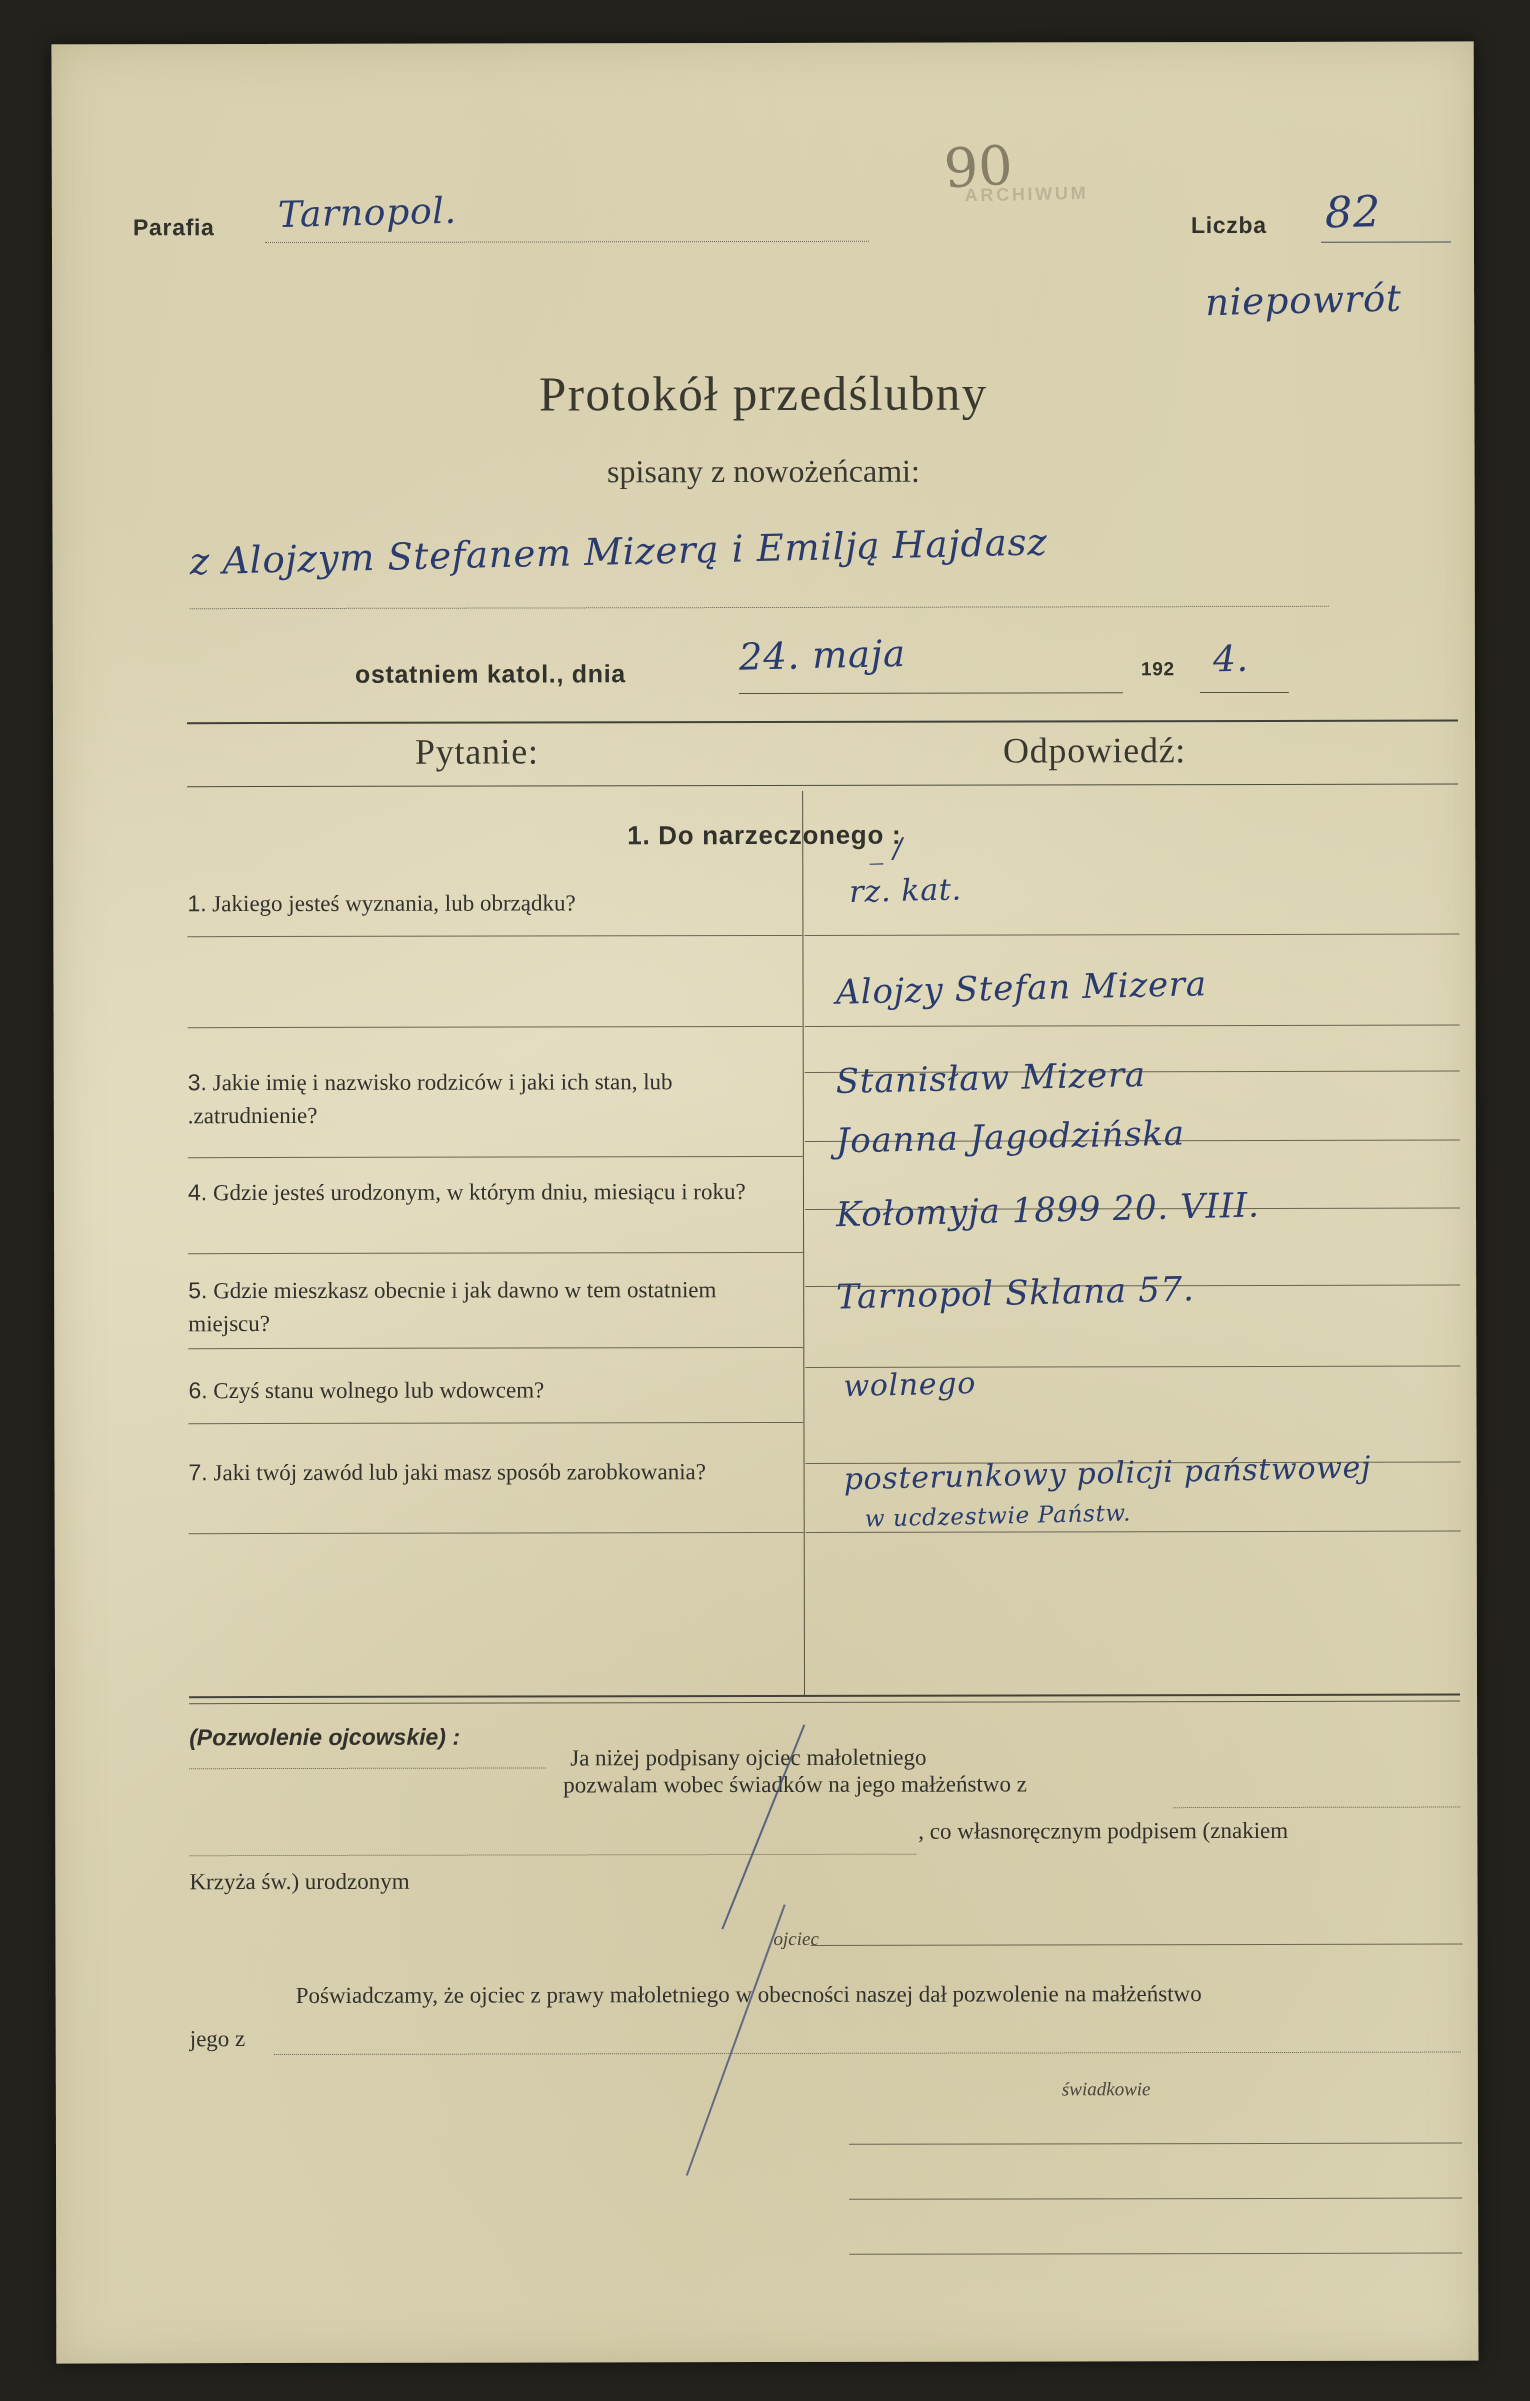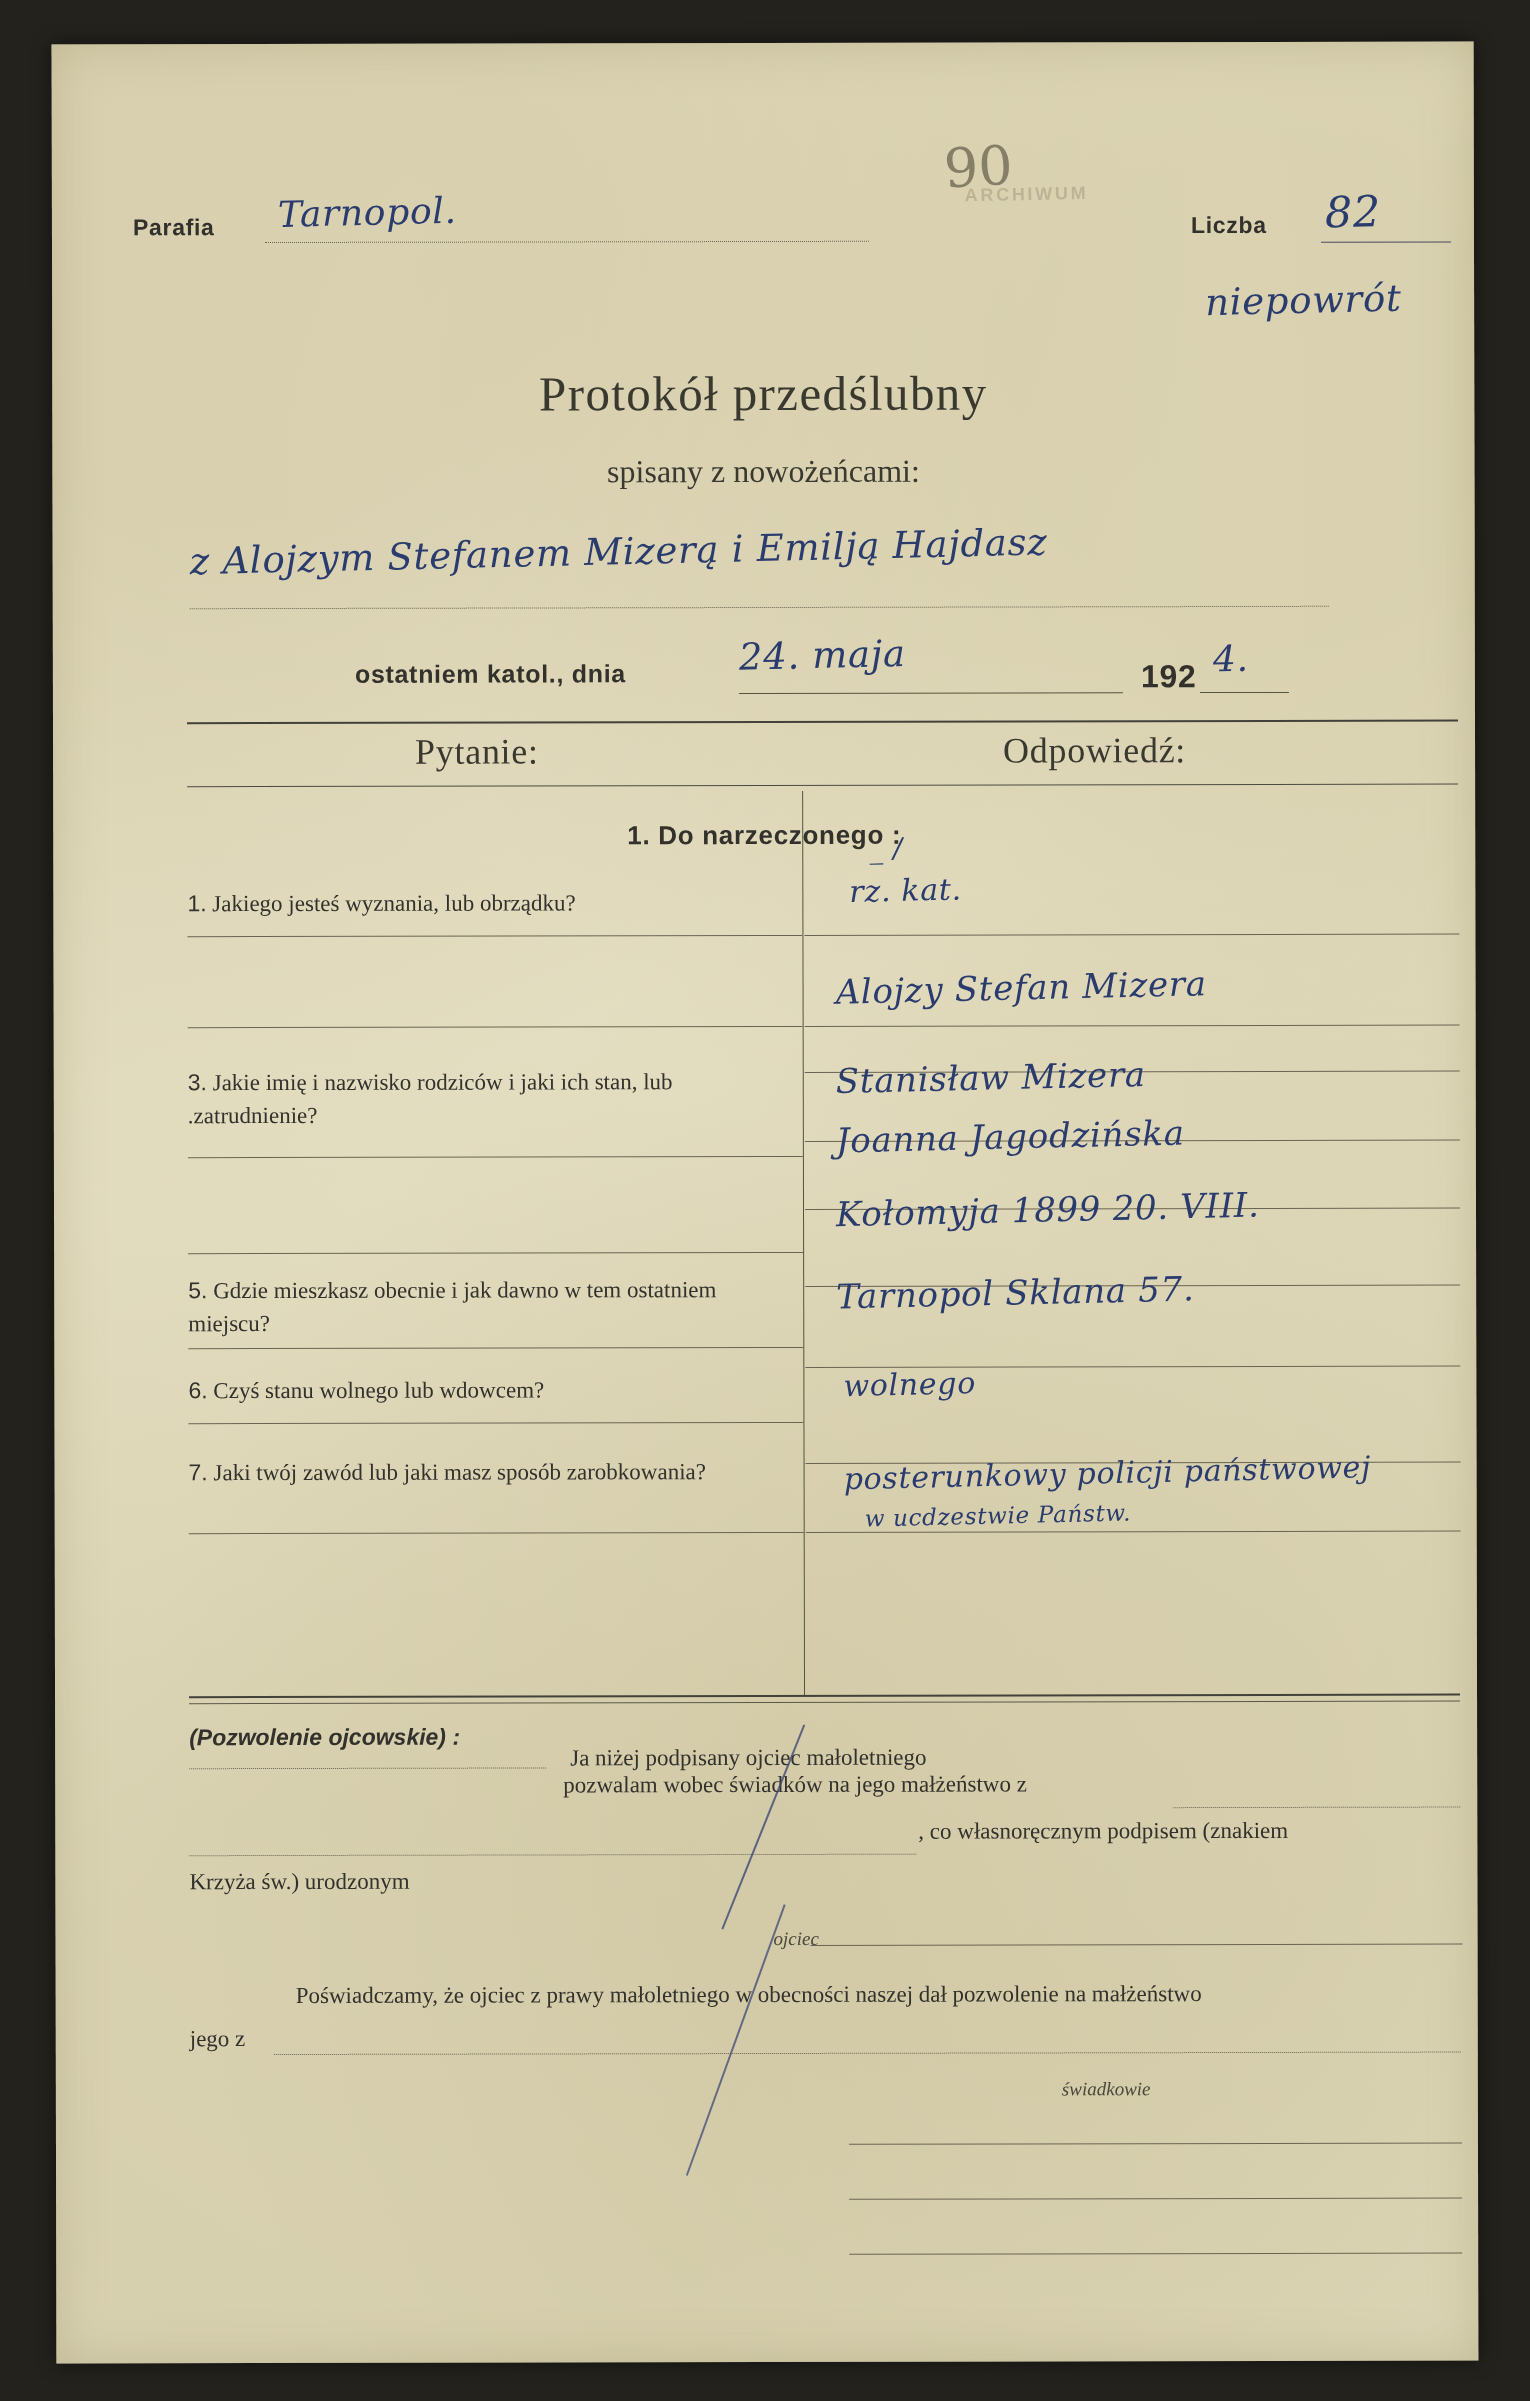--- a/index.html
+++ b/index.html
@@ -173,21 +173,21 @@
     letter-spacing: 0.7px;
   }
   .date-day {
     position: absolute;
     left: 686px; top: 591px;
     font-size: 37px;
   }
   .year-print {
     position: absolute;
     left: 1088px; top: 616px;
-    font-size: 32px;
+    font-size: 19px;
     letter-spacing: 0.7px;
   }
   .year-hand {
     position: absolute;
     left: 1160px; top: 596px;
     font-size: 36px;
   }
   .rule-date {
     position: absolute;
     left: 686px; top: 650px; width: 384px;
@@ -384,20 +384,24 @@
       <div class="qrow" style="top:1022px;">
         <span class="num">3.</span>
         <span>Jakie imię i nazwisko rodziców i jaki ich stan, lub .zatrudnienie?</span>
       </div>
       <div class="qline" style="top:1113px;"></div>
       <div class="aline" style="top:1029px;"></div>
       <div class="aline" style="top:1098px;"></div>
       <div class="hand arow" style="top:1015px; left:782px;">Stanisław Mizera</div>
       <div class="hand arow" style="top:1074px; left:782px;">Joanna Jagodzińska</div>
 
+      <div class="qrow" style="top:1132px;">
+        <span class="num">4.</span>
+        <span>Gdzie jesteś urodzonym, w którym dniu, miesiącu i roku?</span>
+      </div>
       <div class="qline" style="top:1209px;"></div>
       <div class="aline" style="top:1166px;"></div>
       <div class="hand arow" style="top:1147px; left:782px;">Kołomyja 1899 20. VIII.</div>
 
       <div class="qrow" style="top:1230px;">
         <span class="num">5.</span>
         <span>Gdzie mieszkasz obecnie i jak dawno w tem ostatniem miejscu?</span>
       </div>
       <div class="qline" style="top:1304px;"></div>
       <div class="aline" style="top:1243px;"></div>

